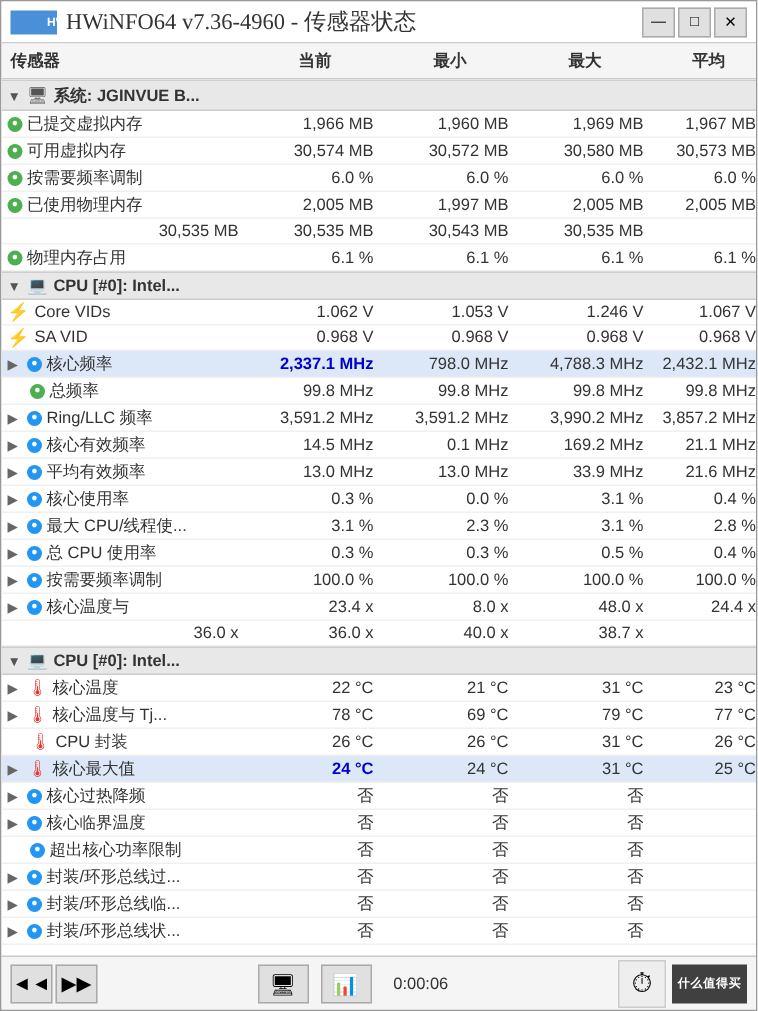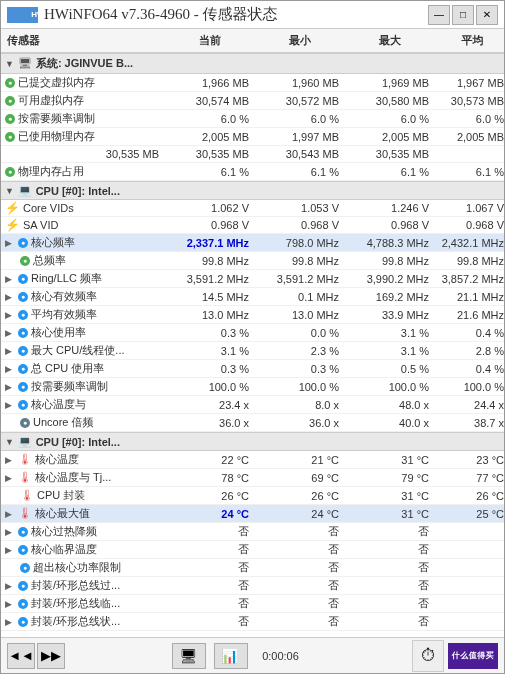--- a/index.html
+++ b/index.html
@@ -198,21 +198,21 @@
       text-align: center;
     }
     .status-right {
       display: flex;
       align-items: center;
       gap: 4px;
     }
     .logo-box {
       width: 50px;
       height: 26px;
-      background: #4c1d95;
+      background: #404040;
       color: white;
       font-size: 9px;
       font-weight: bold;
       display: flex;
       align-items: center;
       justify-content: center;
       letter-spacing: 0.5px;
     }
   </style>
 </head>
@@ -437,25 +437,20 @@
           <span class="expand-arrow">▶</span>
           <span class="icon-circle icon-blue">●</span>
           <span>核心温度与</span>
         </div>
       <div class="row-value">23.4 x</div>
       <div class="row-value">8.0 x</div>
       <div class="row-value">48.0 x</div>
       <div class="row-value">24.4 x</div>
     </div>
     <div class="data-row">
-      <div class="row-label">
-          <span style="width:12px;display:inline-block;"></span>
-          <span class="icon-circle icon-cpu">●</span>
-          <span>Uncore 倍频</span>
-        </div>
       <div class="row-value">36.0 x</div>
       <div class="row-value">36.0 x</div>
       <div class="row-value">40.0 x</div>
       <div class="row-value">38.7 x</div>
     </div>
 
     <div class="section-header">
       <span class="chevron">▼</span>
       <span style="font-size:11px;color:#555;">💻</span>
       <span class="section-header-text">CPU [#0]: Intel...</span>

